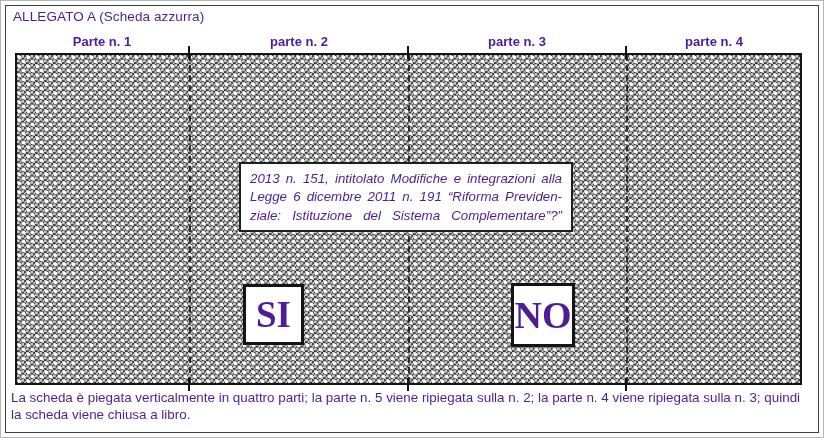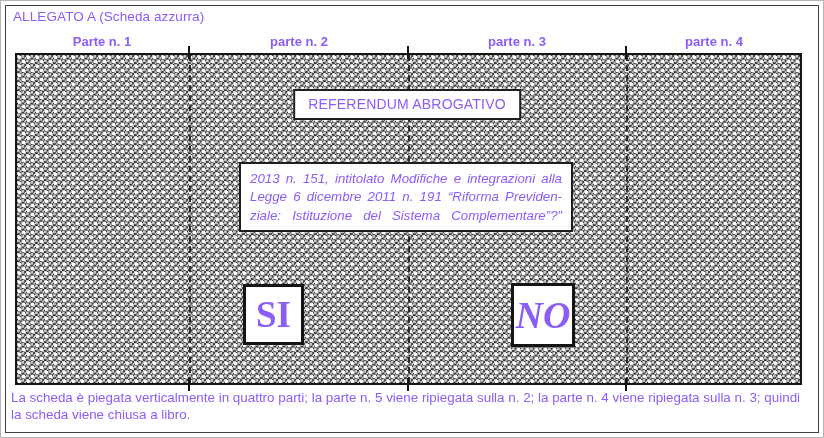--- a/index.html
+++ b/index.html
@@ -1,19 +1,19 @@
 <!DOCTYPE html>
 <html><head>
 <meta charset="utf-8">
 <style>
   html,body { margin:0; padding:0; background:#fff; }
   .page {
     position:relative; width:824px; height:438px; box-sizing:border-box;
     background:#ffffff; border:1px solid #b5b5b5;
-    font-family:"Liberation Sans", sans-serif; color:#8b5cf6;
+    font-family:"Liberation Sans", sans-serif; color:#4c1d95;
     overflow:hidden;
   }
   .frame { position:absolute; inset:4px; border:1px solid #3f3f3f; pointer-events:none; }
   .doc-title { position:absolute; left:12px; top:8px; font-size:13.5px; letter-spacing:0.1px; }
   .part-label { position:absolute; top:33px; font-size:13px; transform:translateX(-50%); white-space:nowrap;font-weight:bold; }
   .pl1 { left:101px; } .pl2 { left:298px; } .pl3 { left:516px; } .pl4 { left:713px; }
 
   .ballot {
     position:absolute; left:14px; top:52px; width:787px; height:332px; box-sizing:border-box;
     border:2px solid #141414;
@@ -40,21 +40,21 @@
     background:#fff; border:2px solid #1e1e1e; padding:6px 9px 5px;
     font-style:italic; font-size:13.3px; line-height:18.3px;
   }
   .qline { text-align:justify; text-align-last:justify; white-space:normal; }
   .vote-box {
     position:absolute; box-sizing:border-box; background:#fff; border:3px solid #141414;
     display:flex; align-items:center; justify-content:center;
     font-family:"Liberation Serif", serif; font-weight:bold;
   }
   .si { left:226px; top:229px; width:61px; height:61px; font-size:37px; }
-  .no { left:494px; top:228px; width:64px; height:64px; font-size:38px;font-style:italic; }
+  .no { left:494px; top:228px; width:64px; height:64px; font-size:38px; }
   .footer-note {
     position:absolute; left:10px; top:389px; width:802px;
     font-size:13.4px; line-height:16.5px;
   }
 </style>
 </head>
 <body>
 
 <div class="page">
   <div class="frame"></div>
@@ -64,23 +64,20 @@
   <div class="part-label pl1">Parte n. 1</div>
   <div class="part-label pl2">parte n. 2</div>
   <div class="part-label pl3">parte n. 3</div>
   <div class="part-label pl4">parte n. 4</div>
 
   <div class="ballot">
     <div class="fold-line f1"></div>
     <div class="fold-line f2"></div>
     <div class="fold-line f3"></div>
 
-    <div class="ref-box">
-      <span>REFERENDUM ABROGATIVO</span>
-    </div>
 
     <div class="question-box">
       <div class="qline">2013 n. 151, intitolato Modifiche e integrazioni alla</div>
       <div class="qline">Legge 6 dicembre 2011 n. 191 “Riforma Previden-</div>
       <div class="qline">ziale: Istituzione del Sistema Complementare”?”</div>
     </div>
 
     <div class="vote-box si">
       <span>SI</span>
     </div>

